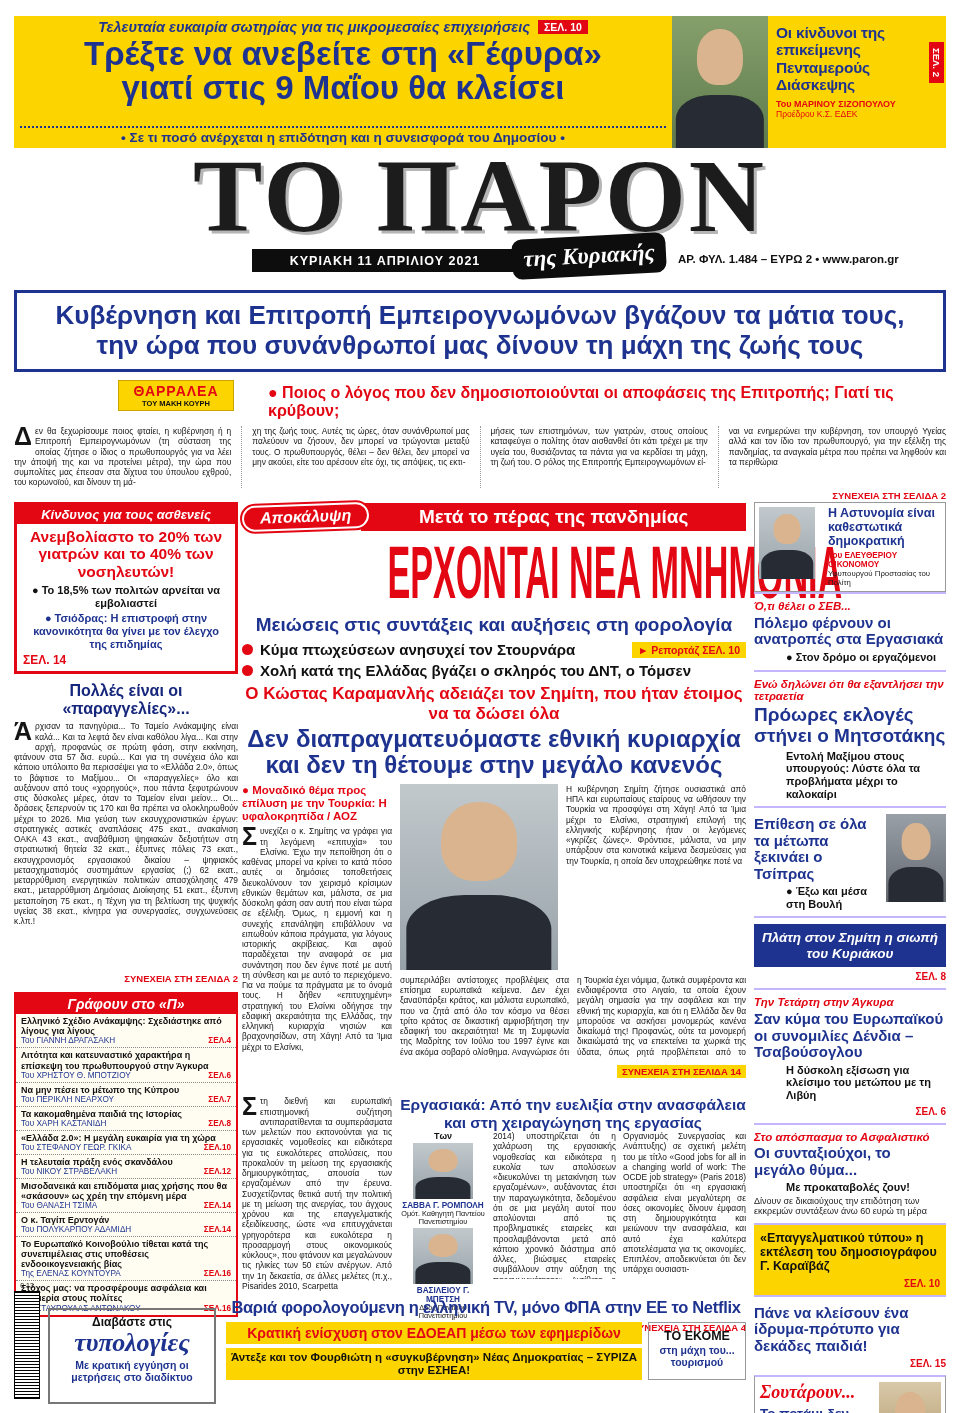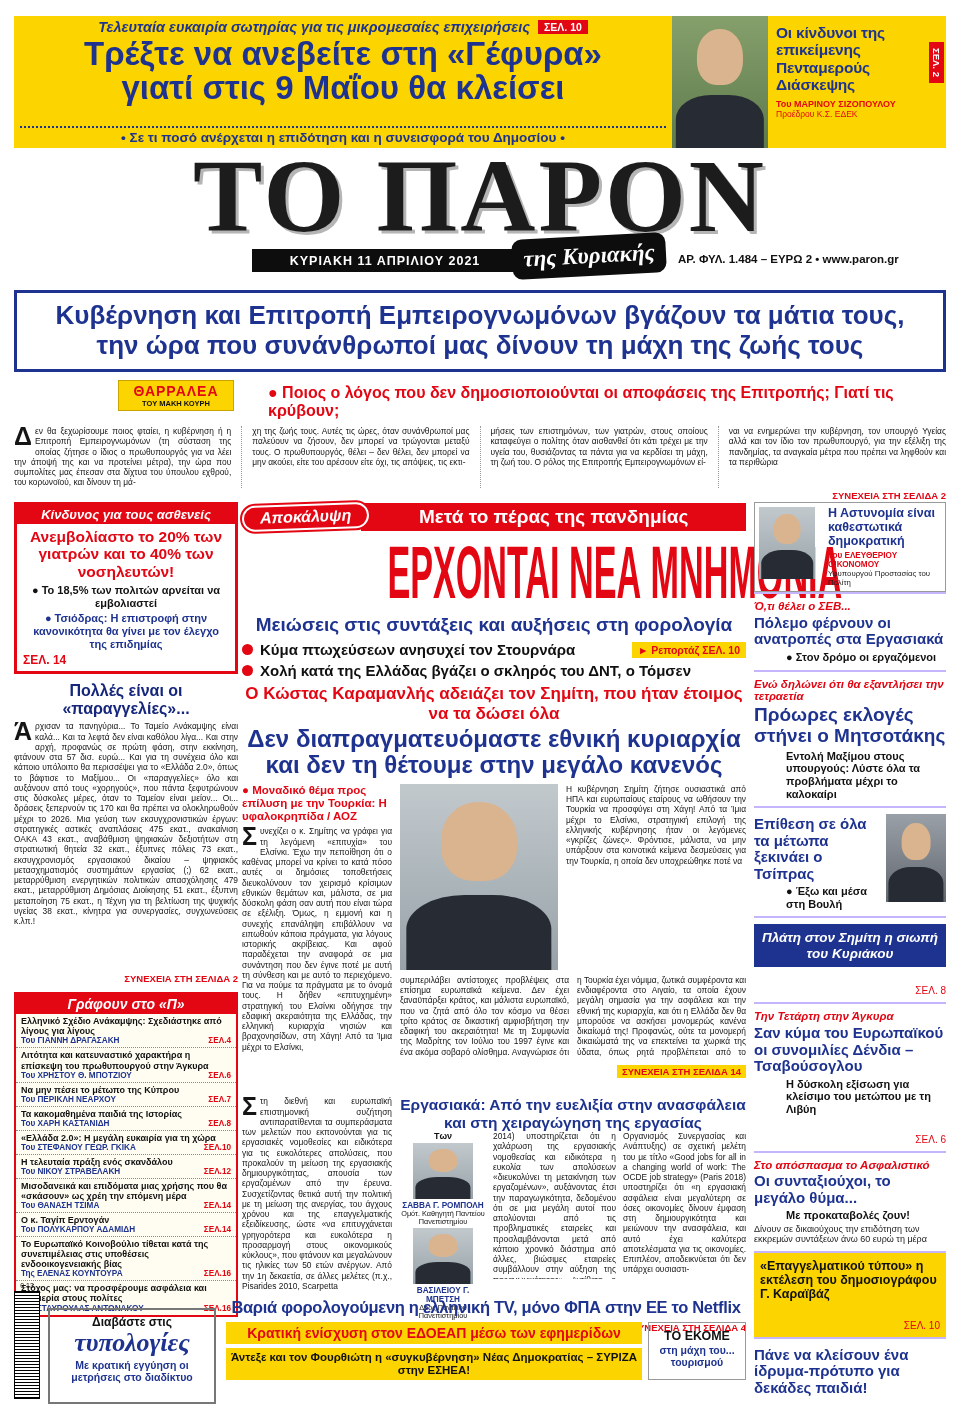--- a/index.html
+++ b/index.html
@@ -71,21 +71,21 @@
   .ab-page{color:#e30613;font-weight:bold;font-size:12px;padding:0 6px 4px;}
   .left-article{margin-top:8px;}
   .la-title{color:#15267c;font-weight:bold;font-size:16px;text-align:center;margin-bottom:3px;}
   .la-body{height:250px;overflow:hidden;}
   .graphoun{margin-top:8px;border:2px solid #e30613;background:#fffdf2;}
   .gr-header{background:#e30613;color:#fff;font-weight:bold;font-style:italic;font-size:14px;text-align:center;padding:2px;}
   .gr-item{padding:2px 5px 2px;border-bottom:1px dotted #8a8a8a;}
   .gr-item:last-child{border-bottom:none;}
   .gr-title{font-weight:bold;font-size:9px;line-height:1.12;color:#101010;}
   .gr-row{display:flex;justify-content:space-between;align-items:baseline;}
-  .gr-author{color:#1e338f;font-weight:bold;font-size:8.2px;}
+  .gr-author{color:#1e338f;font-weight:normal;font-size:8.2px;}
   .gr-page{color:#e30613;font-weight:bold;font-size:8.2px;}
 
   
   .col-center{position:absolute;left:242px;top:502px;width:504px;}
   .rev-ribbon{display:flex;align-items:center;height:30px;}
   .rev-badge{background:#e30613;color:#fff;font-style:italic;font-weight:bold;font-size:16px;padding:2px 16px;
              border-radius:14px;border:2px solid #fff;box-shadow:0 0 0 2px #e30613;transform:rotate(-2deg);flex:none;z-index:1;}
   .rev-strip{flex:1;background:#e30613;color:#fff;font-weight:bold;font-size:19px;text-align:center;padding:3px 0;margin-left:-8px;}
   .rev-big{margin-top:4px;height:76px;text-align:center;white-space:nowrap;}
   .rev-big-inner{display:inline-block;color:#e30613;font-weight:bold;font-size:56px;line-height:1;
@@ -128,21 +128,21 @@
   .rc-economou{border:1px solid #9a9a9a;padding:4px;display:flex;gap:13px;}
   .rc-photo{width:56px;height:72px;flex:none;}
   .rc-title-sm{color:#1e338f;font-weight:bold;font-size:12.5px;line-height:1.1;}
   .rc-byline{color:#e30613;font-weight:bold;font-size:8.2px;margin-top:3px;}
   .rc-role{font-size:7.8px;color:#222;}
   .rc-kicker{color:#e30613;font-weight:bold;font-style:italic;font-size:11.5px;line-height:1.1;}
   .rc-title{color:#1e338f;font-weight:bold;font-size:15px;line-height:1.1;margin-top:2px;}
   .rc-title-lg{font-size:19px;}
   .rc-sub{color:#111;font-weight:bold;font-size:11px;line-height:1.15;margin-top:3px;margin-left:32px;}
   .rc-small{font-size:9px;line-height:1.15;margin-top:2px;color:#222;}
-  .rc-page{color:#e30613;font-weight:normal;font-size:10px;text-align:right;margin-top:18px;}
+  .rc-page{color:#e30613;font-weight:bold;font-size:10px;text-align:right;margin-top:4px;}
   .rc-tsipras{display:flex;gap:5px;}
   .rc-ts-text{flex:1;min-width:0;}
   .rc-photo-ts{width:60px;height:88px;flex:none;}
   .rc-bluebox{background:#1e338f;color:#fff;font-weight:bold;font-style:italic;font-size:13.5px;line-height:1.15;
               text-align:center;padding:6px;}
   .rc-yellow{background:#fcd400;padding:6px;}
   .rc-ybox-text{color:#101010;font-weight:bold;font-size:12.5px;line-height:1.15;}
   .rc-sout{border:1px solid #9a9a9a;padding:5px;position:relative;min-height:112px;}
   .rc-script{color:#e30613;font-family:"Liberation Serif","DejaVu Serif",serif;font-style:italic;font-weight:bold;font-size:18px;}
   .rc-photo-sout{position:absolute;right:4px;top:5px;width:62px;height:96px;}

